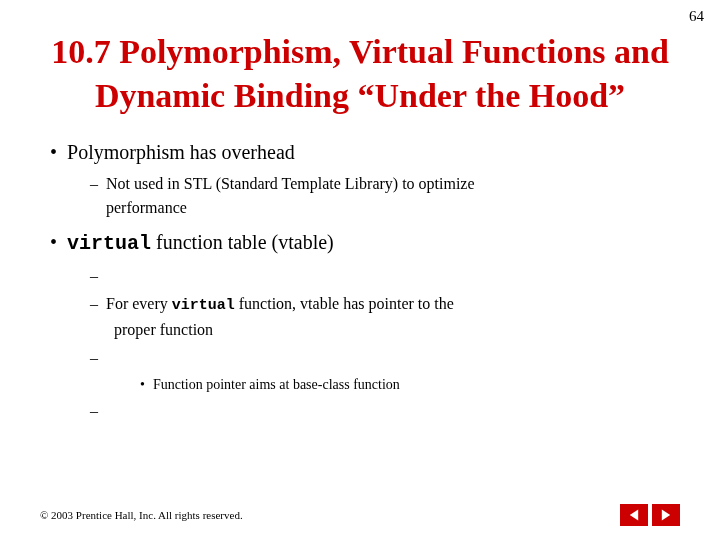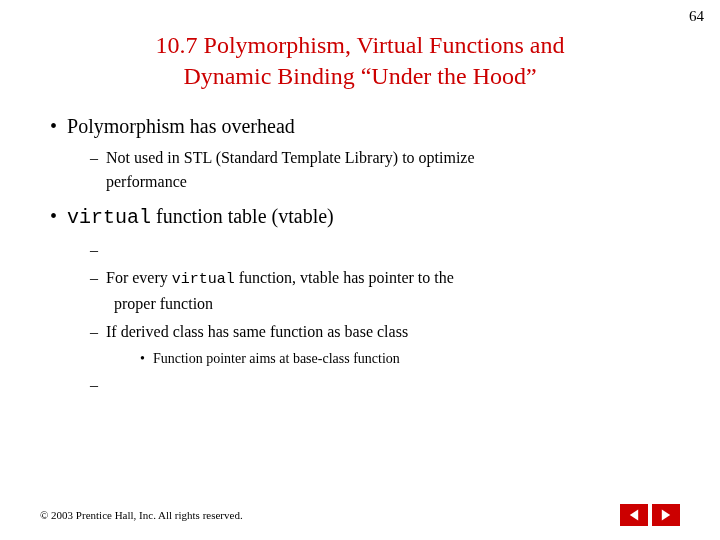--- a/index.html
+++ b/index.html
@@ -25,22 +25,22 @@
     .page-number {
       position: absolute;
       top: 8px;
       right: 16px;
       font-size: 15px;
       color: #000;
     }
 
     .title {
       color: #cc0000;
-      font-size: 24px;
-      font-weight: normal;
+      font-size: 34px;
+      font-weight: bold;
       text-align: center;
       margin-top: 10px;
       margin-bottom: 20px;
       line-height: 1.3;
     }
 
     .content {
       padding-left: 10px;
     }
 
@@ -92,21 +92,21 @@
       line-height: 1.5;
     }
 
     .sub-sub-bullet .bullet-dot-small {
       margin-right: 8px;
       flex-shrink: 0;
     }
 
     code, .mono {
       font-family: 'Courier New', Courier, monospace;
-      font-weight: normal;
+      font-weight: bold;
       font-size: 18px;
     }
 
     .bullet-text code {
       font-size: 20px;
     }
 
     .sub-bullet code {
       font-size: 15px;
     }
@@ -189,21 +189,20 @@
         <span class="dash">–</span>
       </div>
 
       <div class="sub-bullet">
         <span class="dash">–</span>
         <span>For every <code>virtual</code> function, vtable has pointer to the<br>&nbsp;&nbsp;proper function</span>
       </div>
 
       <div class="sub-bullet">
         <span class="dash">–</span>
-        <span>If derived class has same function as base class</span>
       </div>
 
       <div class="sub-sub-bullets">
         <div class="sub-sub-bullet">
           <span class="bullet-dot-small">•</span>
           <span>Function pointer aims at base-class function</span>
         </div>
       </div>
 
       <div class="sub-bullet">

